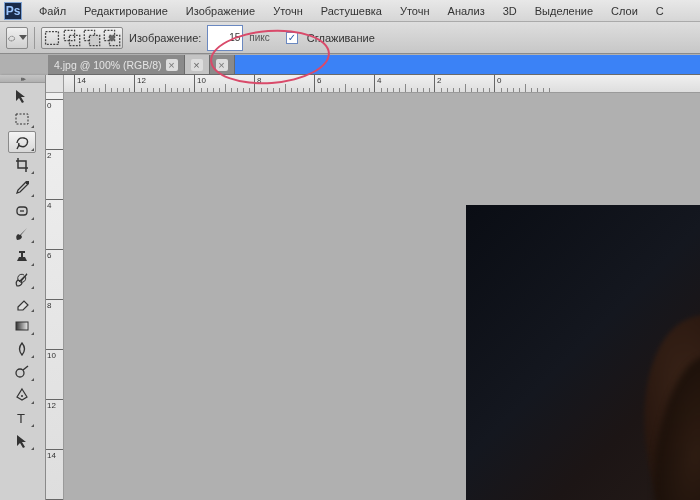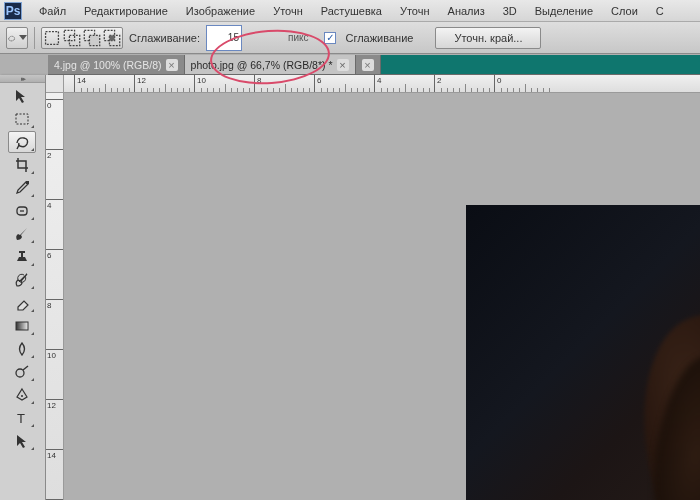--- a/index.html
+++ b/index.html
@@ -9,25 +9,25 @@
   .menubar .mi { padding: 0 9px; cursor: default; }
   .optbar { height: 32px; background: linear-gradient(#dedede,#c7c7c7); border-bottom: 1px solid #8a8a8a; display: flex; align-items: center; padding: 0 6px; gap: 6px; font-size: 11px; color: #333; }
   .opt-tool { width: 22px; height: 22px; border: 1px solid #8a8a8a; background: linear-gradient(#f0f0f0,#d0d0d0); display: flex; align-items: center; justify-content: center; border-radius: 2px; }
   .tri { width: 0; height: 0; border-left: 4px solid transparent; border-right: 4px solid transparent; border-top: 5px solid #555; margin-left: 2px; }
   .opt-sep { width: 1px; height: 22px; background: #999; }
   .opt-group { display: flex; gap: 2px; background: linear-gradient(#f0f0f0,#d0d0d0); border: 1px solid #8a8a8a; border-radius: 2px; padding: 1px; }
   .og-btn { width: 18px; height: 18px; display: flex; align-items: center; justify-content: center; }
   .og-btn svg { display: block; }
   .opt-label { color: #333; }
   .opt-input { width: 36px; height: 17px; font-size: 10px; background: #fff; border: 1px solid #6a88c0; text-align: right; padding: 12px 2px; color: #333; }
-  .opt-unit { font-size: 10px; color: #555; margin-left: 40px; }
+  .opt-unit { font-size: 10px; color: #555; }
   .opt-cb { width: 12px; height: 12px; border: 1px solid #6a88c0; background: #fff; display: inline-flex; align-items: center; justify-content: center; margin-right: 3px; }
   .opt-cb::after { content: '✓'; font-size: 10px; color: #2a5caa; }
   .opt-btn { height: 22px; padding: 0 18px; background: linear-gradient(#f3f3f3,#d6d6d6); border: 1px solid #8a8a8a; border-radius: 2px; font-size: 11px; color: #333; }
-  .doctabs { position: absolute; top: 55px; left: 48px; right: 0; height: 20px; background: #0f766e; display: flex; align-items: flex-end; font-size: 10.5px; border-bottom: 1px solid #6a6a6a; }
+  .doctabs { position: absolute; top: 55px; left: 48px; right: 0; height: 20px; background: #3b82f6; display: flex; align-items: flex-end; font-size: 10.5px; border-bottom: 1px solid #6a6a6a; }
   .tab { height: 19px; display: flex; align-items: center; padding: 0 6px; gap: 4px; color: #e4e4e4; border-right: 1px solid #6a6a6a; background: #8a8a8a; }
   .tab.active { background: #c4c4c4; color: #2a2a2a; }
   .tab-x { font-size: 11px; color: #777; background: #ddd; width: 12px; height: 12px; border-radius: 2px; display: flex; align-items: center; justify-content: center; }
   .tab.active .tab-x { background: #ddd; color: #666; }
   .toolbox { position: absolute; top: 75px; left: 0; width: 46px; bottom: 0; background: #d0d0d0; border-right: 1px solid #8a8a8a; box-shadow: 1px 0 2px rgba(0,0,0,.2); }
   .tb-head { height: 8px; background: linear-gradient(#c4c4c4,#b0b0b0); border-bottom: 1px solid #9a9a9a; display:flex; align-items:center; justify-content:center; }
   .tb-head::before { content:'▸▸'; font-size:7px; color:#666; letter-spacing:-2px; }
   .tb-grid { display: flex; flex-direction: column; padding: 2px 0 0 8px; }
   .tb-cell { width: 28px; height: 22px; margin-bottom: 1px; display: flex; align-items: center; justify-content: center; position: relative; border: 1px solid transparent; border-radius: 2px; }
   .tb-cell.sel { background: linear-gradient(#f4f4f4,#d8d8d8); border-color: #8a8a8a; }
@@ -94,37 +94,35 @@
         </svg>
       </div>
     <div class="og-btn">
         <svg viewBox="0 0 14 14">
           <rect x="1" y="1" width="8" height="8" fill="none" stroke="#444" stroke-dasharray="1.5 1"></rect>
           <rect x="5" y="5" width="8" height="8" fill="none" stroke="#444" stroke-dasharray="1.5 1"></rect>
           <rect x="5" y="5" width="4" height="4" fill="#666"></rect>
         </svg>
       </div>
   </div>
-  <span class="opt-label">Сглаживание:</span>
+  <span class="opt-label">Изображение:</span>
   <input class="opt-input" value="15" style="">
   <span class="opt-unit">пикс</span>
   <span style="width:4px"></span>
   <span class="opt-cb"></span>
   <span class="opt-label">Сглаживание</span>
   <span style="width:10px"></span>
-  <button class="opt-btn">Уточн. край...</button>
 </div>
 
 <div class="doctabs">
   <div class="tab">
     <span>4.jpg @ 100% (RGB/8)</span>
     <span class="tab-x">×</span>
   </div>
   <div class="tab active">
-    <span>photo.jpg @ 66,7% (RGB/8*) *</span>
     <span class="tab-x">×</span>
   </div>
   <div class="tab">
     <span class="tab-x">×</span>
   </div>
 </div>
 
 <div class="toolbox">
   <div class="tb-head"></div>
   <div class="tb-grid">

